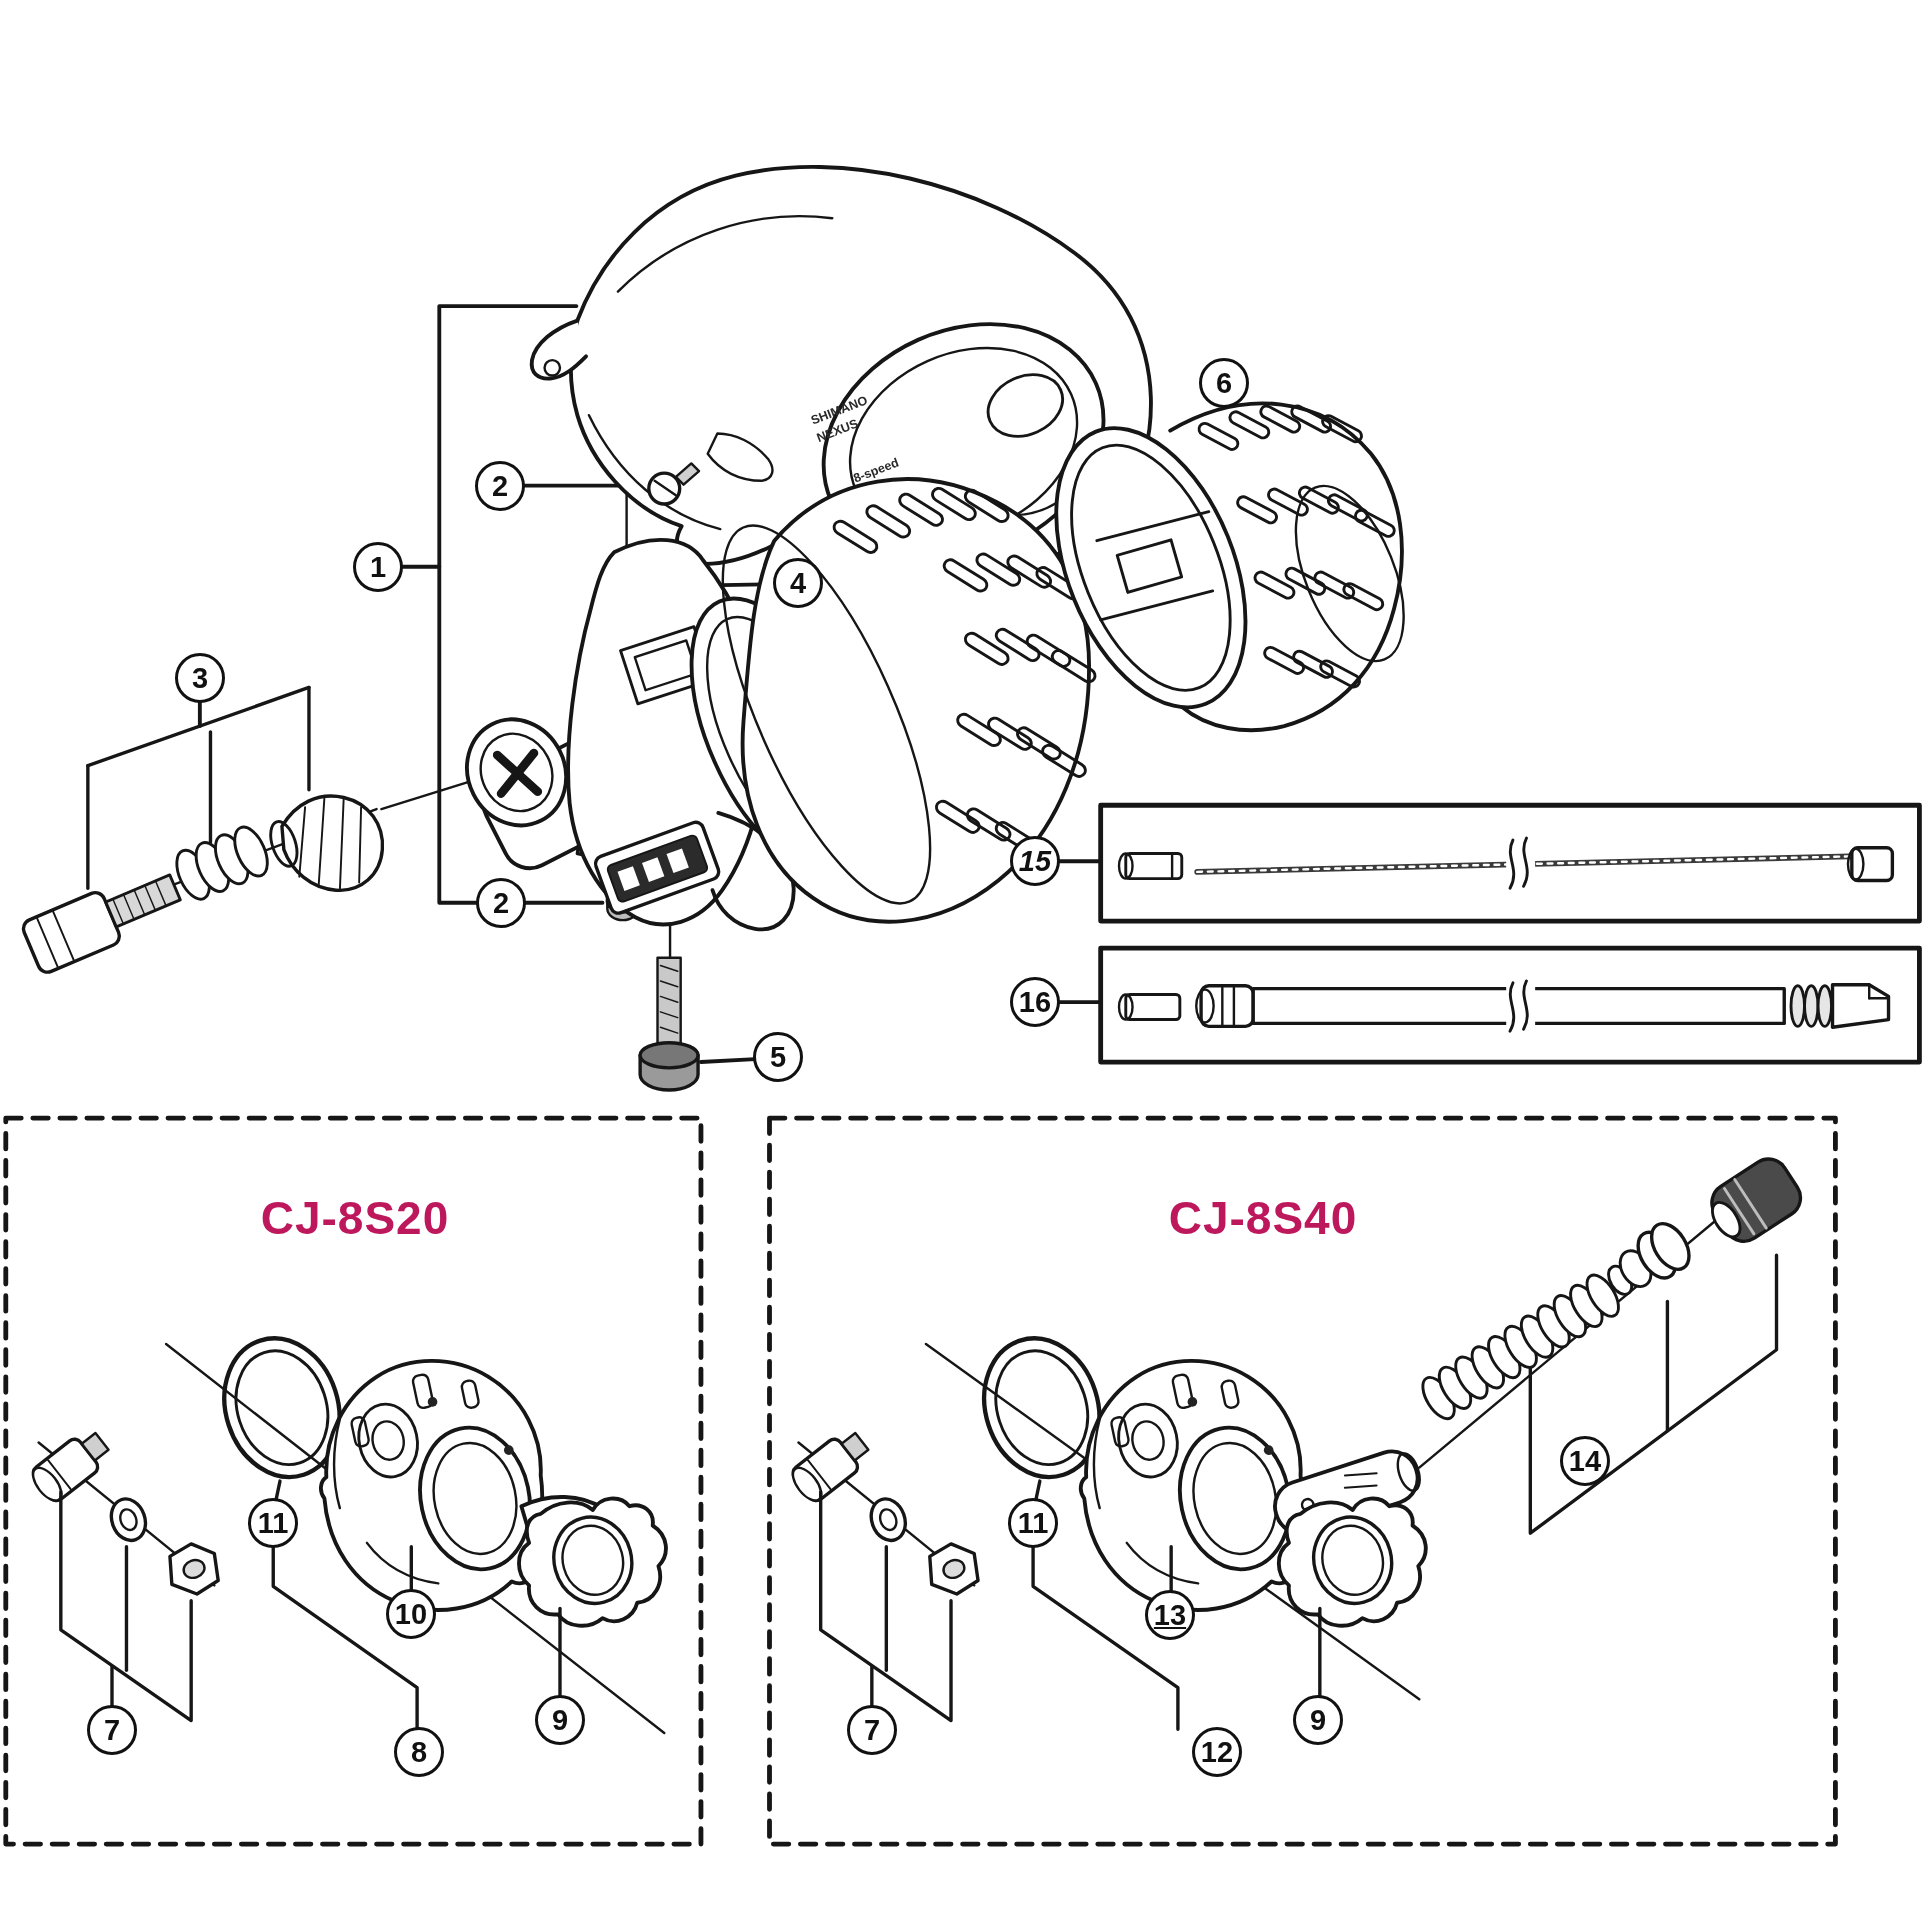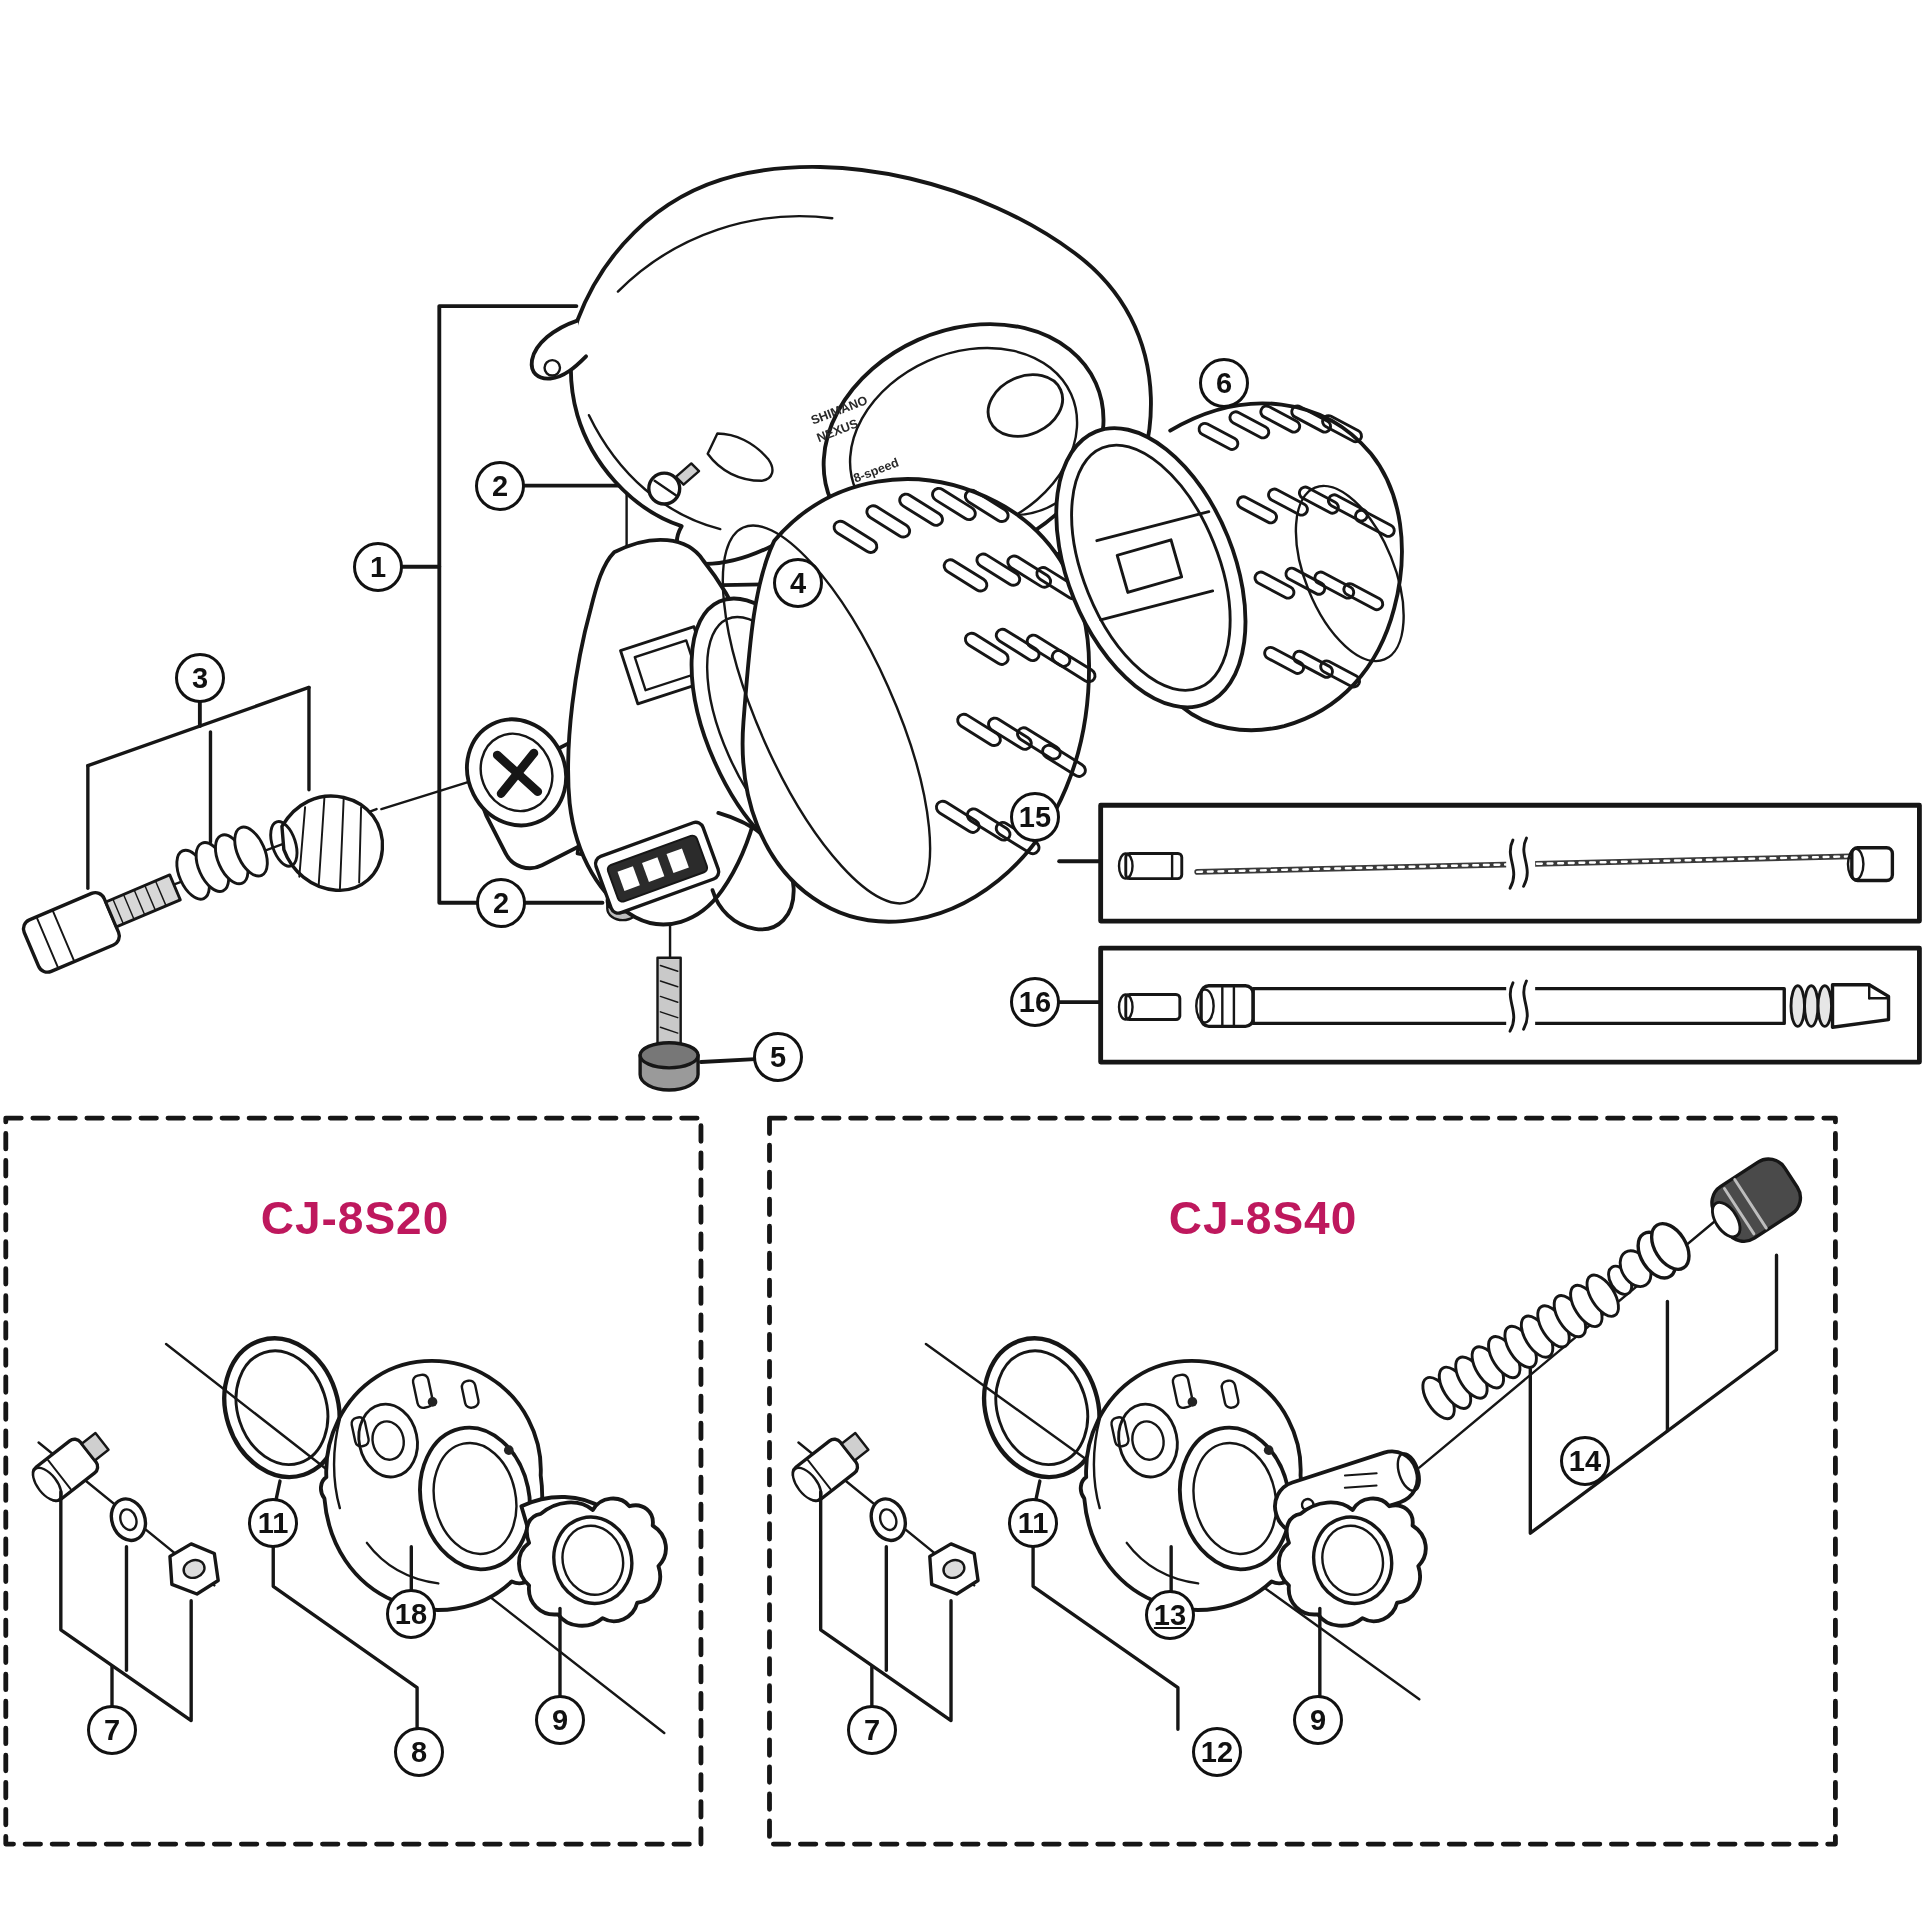--- a/index.html
+++ b/index.html
@@ -398,26 +398,26 @@
 </svg>
 
 <div id="callout-layer">
       <div class="callout" style="left: 353px; top: 542px;">1</div>
       <div class="callout" style="left: 475px; top: 461px;">2</div>
       <div class="callout" style="left: 476px; top: 878px;">2</div>
       <div class="callout" style="left: 175px; top: 653px;">3</div>
       <div class="callout" style="left: 773px; top: 558px;">4</div>
       <div class="callout" style="left: 753px; top: 1032px;">5</div>
       <div class="callout" style="left: 1199px; top: 358px;">6</div>
-      <div class="callout" style="left: 1010px; top: 792px;">15</div>
+      <div class="callout" style="left: 1010px; top: 836px; font-style: italic;">15</div>
       <div class="callout" style="left: 1010px; top: 977px;">16</div>
       <div class="callout" style="left: 87px; top: 1705px;">7</div>
       <div class="callout" style="left: 394px; top: 1727px;">8</div>
       <div class="callout" style="left: 535px; top: 1695px;">9</div>
-      <div class="callout" style="left: 386px; top: 1589px;">18</div>
+      <div class="callout" style="left: 386px; top: 1589px;">10</div>
       <div class="callout" style="left: 248px; top: 1498px;">11</div>
       <div class="callout" style="left: 847px; top: 1705px;">7</div>
       <div class="callout" style="left: 1293px; top: 1695px;">9</div>
       <div class="callout" style="left: 1008px; top: 1498px;">11</div>
       <div class="callout" style="left: 1192px; top: 1727px;">12</div>
       <div class="callout" style="left: 1145px; top: 1590px; text-decoration: underline;">13</div>
       <div class="callout" style="left: 1560px; top: 1436px;">14</div>
     </div>
 <div class="panel-title" style="left:355px;top:1218px">CJ-8S20</div>
 <div class="panel-title" style="left:1263px;top:1218px">CJ-8S40</div>

